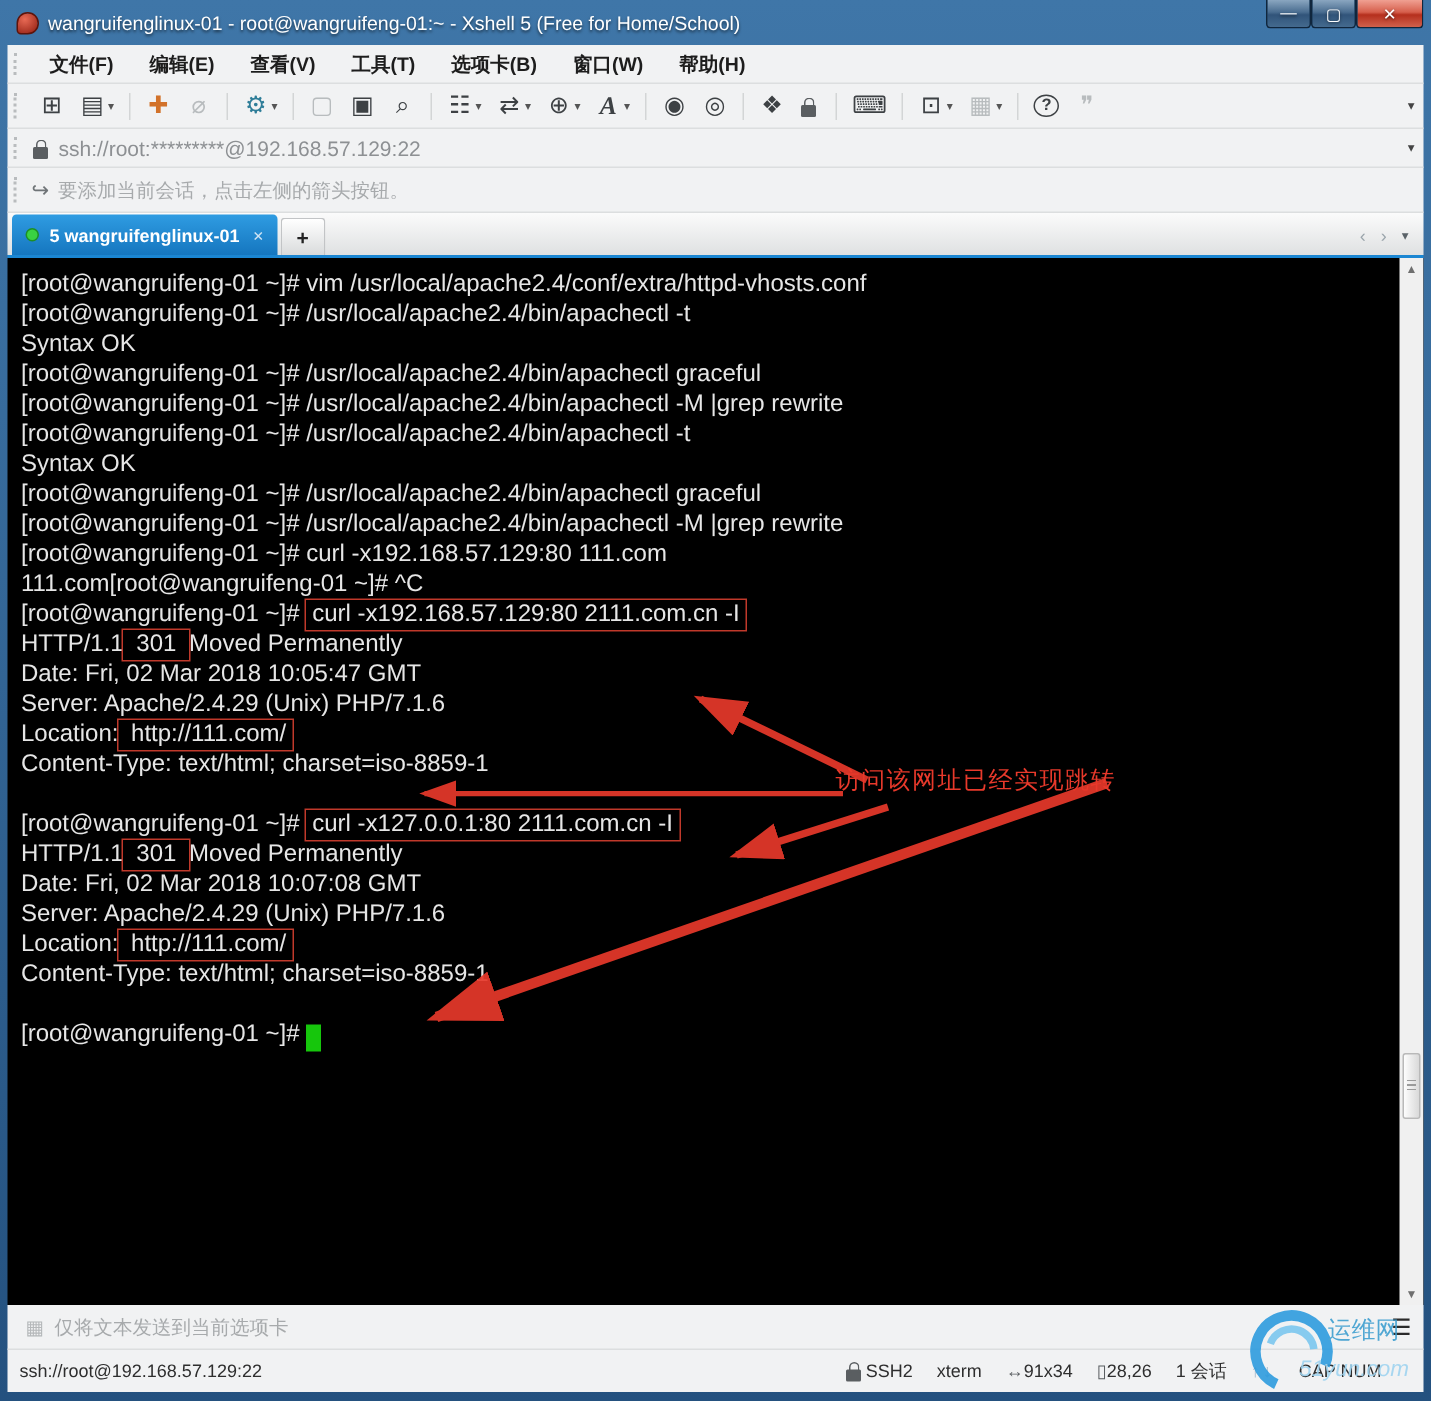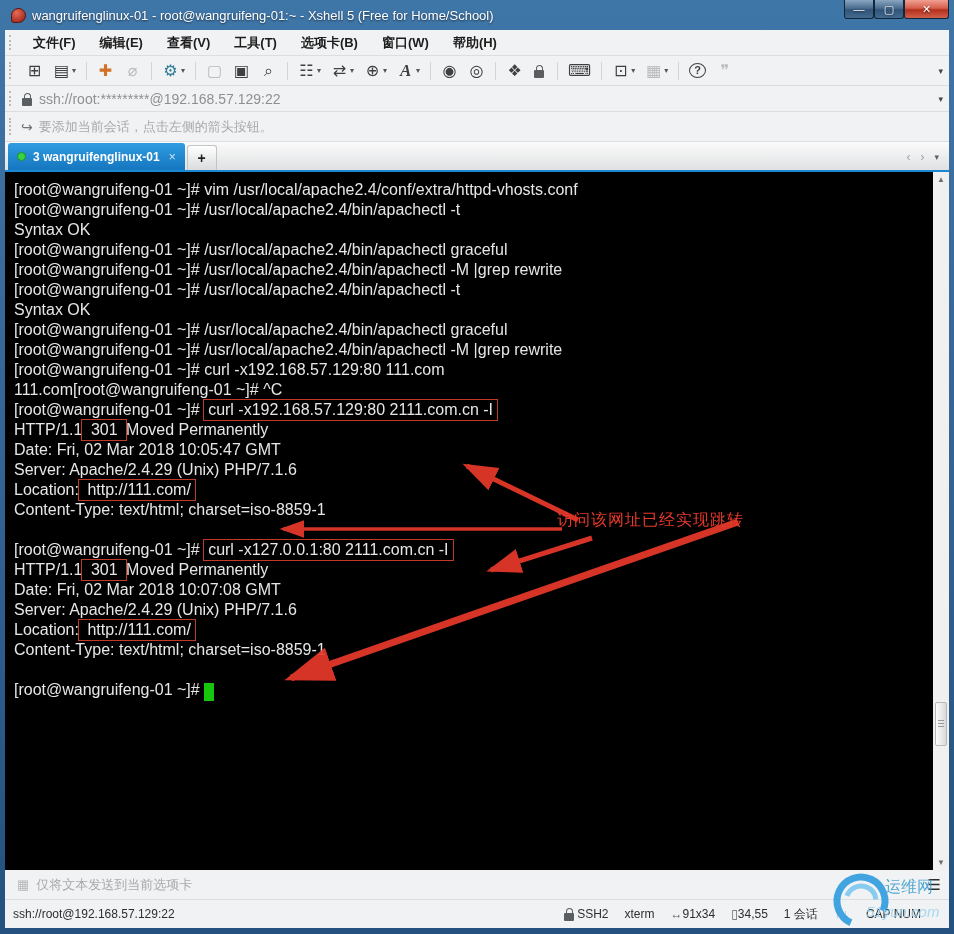--- a/index.html
+++ b/index.html
@@ -215,21 +215,21 @@
 
   <div class="bar infobar">
     <span class="grip"></span>
     <span class="info-icon">↪</span>
     <span>要添加当前会话，点击左侧的箭头按钮。</span>
   </div>
 
   <div class="tabbar">
     <span class="tab-active">
       <span class="dot"></span>
-      <span>3 wangruifenglinux-01</span>
+      <span>5 wangruifenglinux-01</span>
       <span class="tab-close">×</span>
     </span>
     <span class="tab-new">+</span>
     <span class="tab-nav">
       <span>‹</span>
       <span>›</span>
       <span class="ddv">▾</span>
     </span>
   </div>
 
@@ -294,21 +294,21 @@
         <span class="css-lock"></span>
         <span>SSH2</span>
       </span>
       <span class="sb-item">xterm</span>
       <span class="sb-item">
         <span class="sb-ico">↔</span>
         <span>91x34</span>
       </span>
       <span class="sb-item">
         <span class="sb-ico">▯</span>
-        <span>34,55</span>
+        <span>28,26</span>
       </span>
       <span class="sb-item">1 会话</span>
       <span class="sb-arrows">↑↓</span>
       <span class="sb-item">CAP NUM</span>
     </span>
     <svg class="watermark" viewBox="0 0 118 62">
       <circle cx="33" cy="36" r="24" fill="none" stroke="#2e9cdf" stroke-width="7" stroke-dasharray="112 40" transform="rotate(115 33 36)"></circle>
       <circle cx="33" cy="36" r="15" fill="none" stroke="#7cc7ef" stroke-width="5" stroke-dasharray="40 55" transform="rotate(200 33 36)"></circle>
       <text x="57" y="27" font-size="16" fill="#3f9fd0">运维网</text>
       <text x="38" y="52" font-size="15" font-style="italic" fill="#9fd4f0">51yun.com</text>

